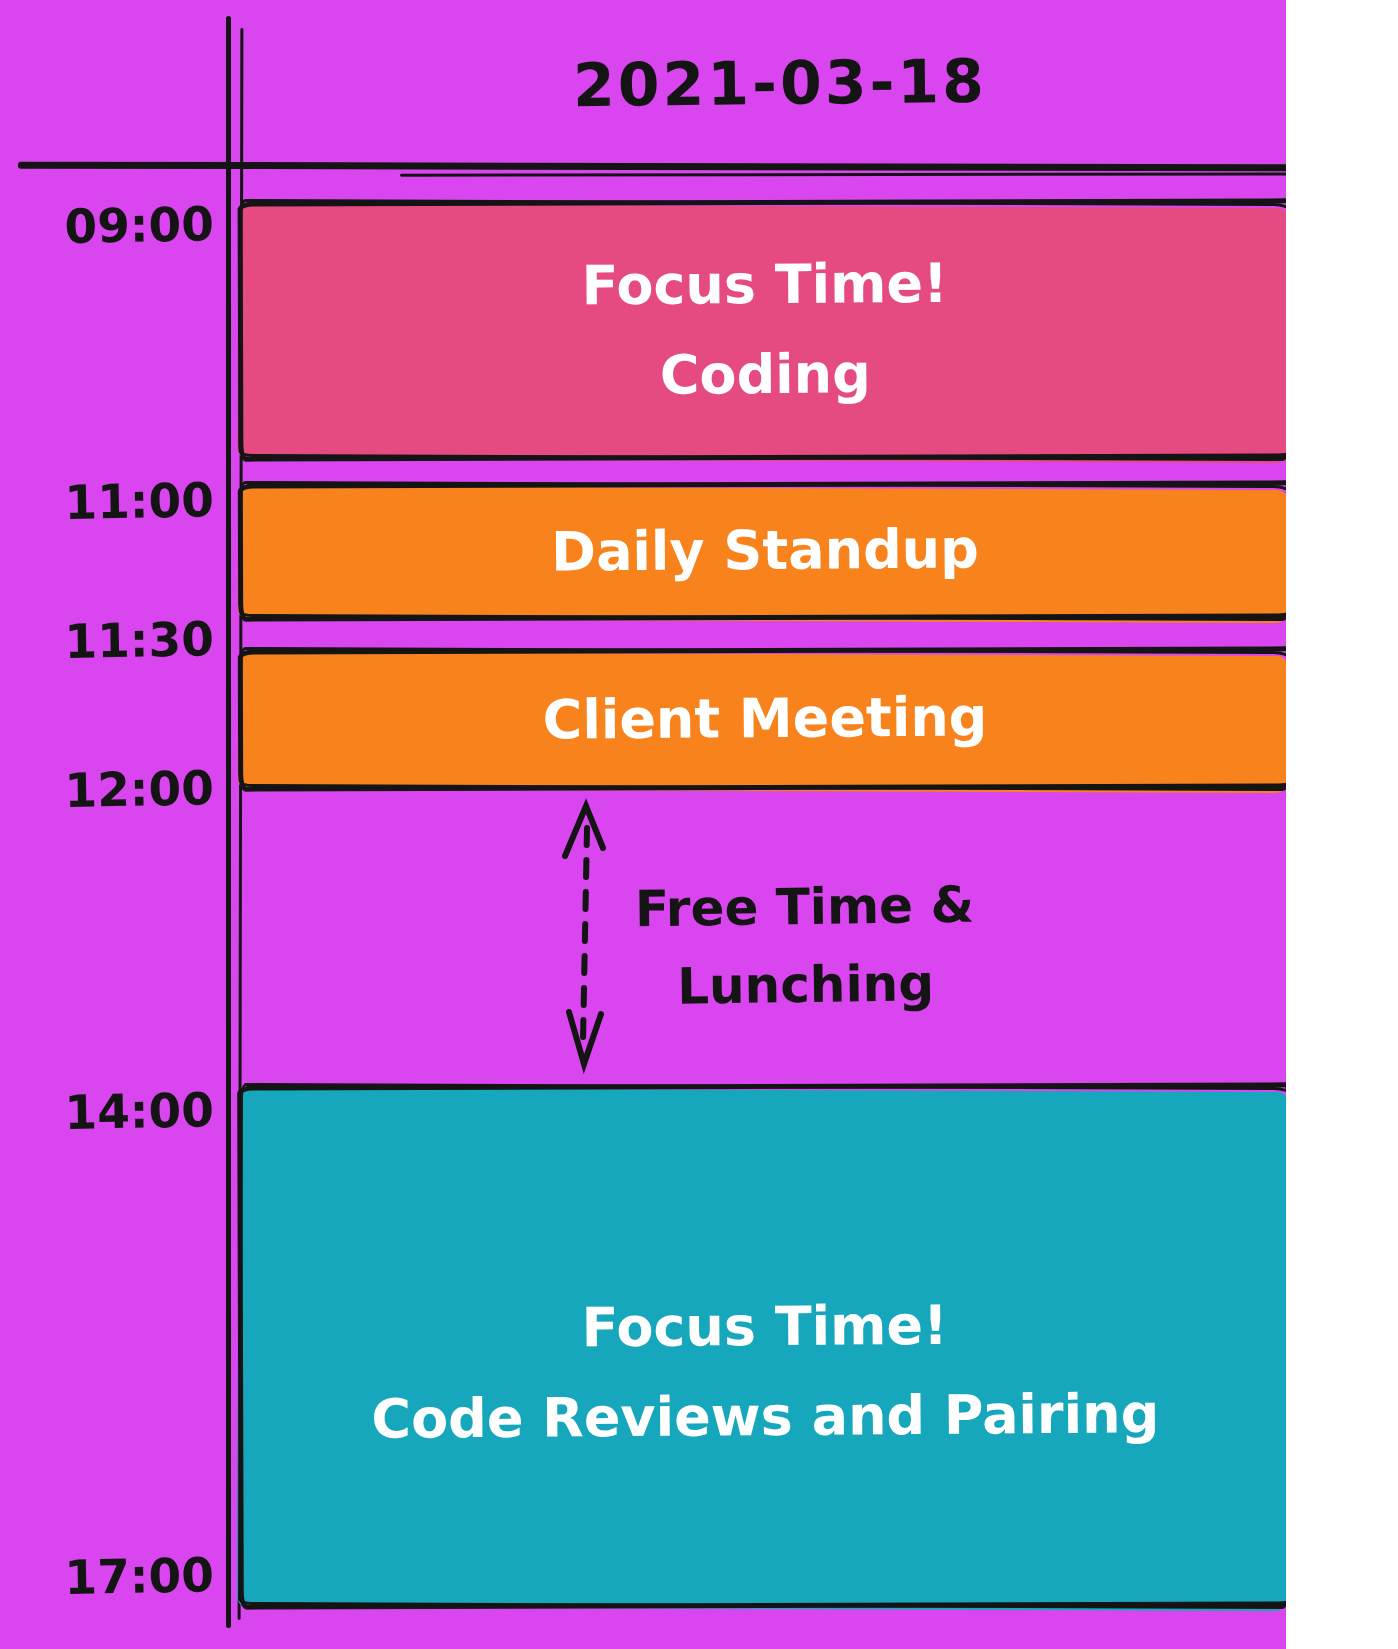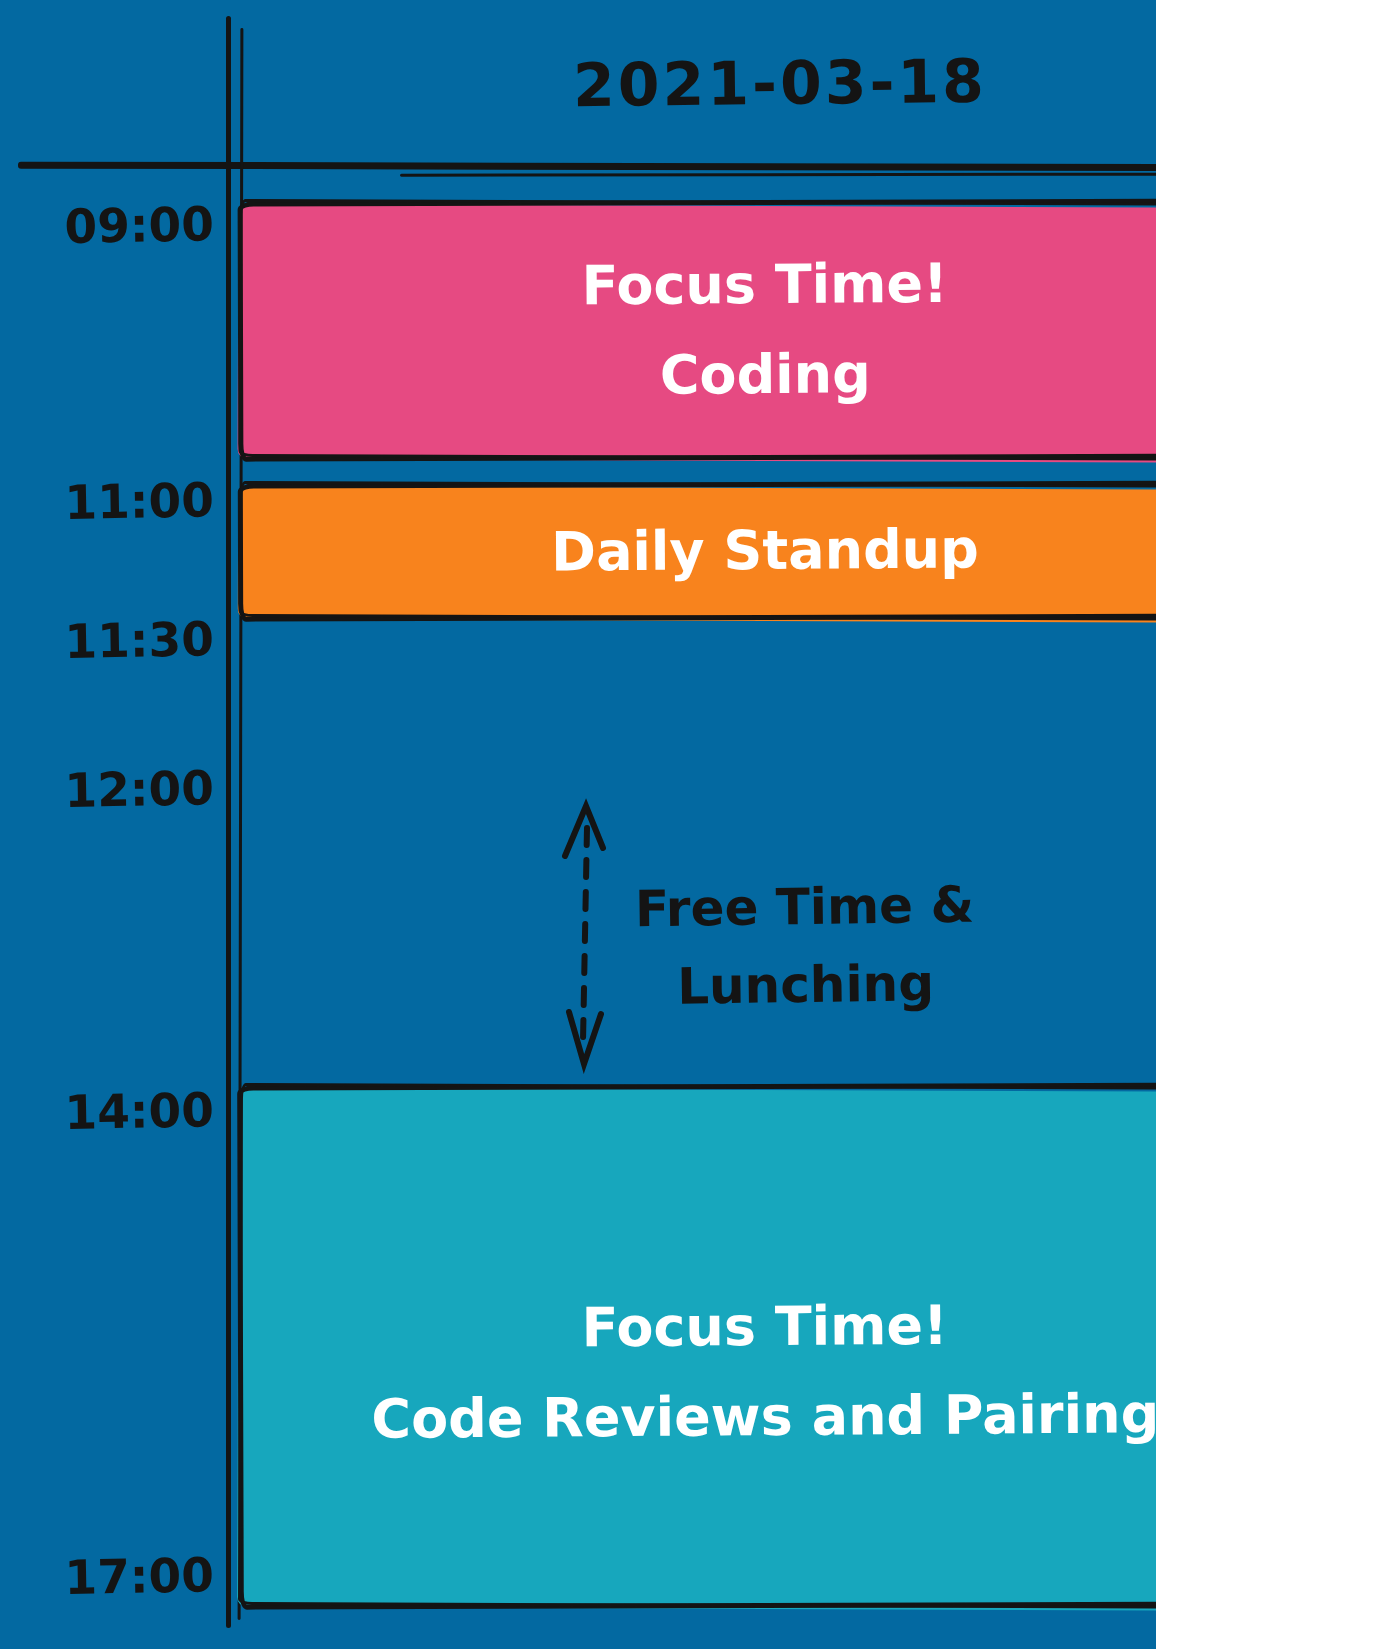--- a/index.html
+++ b/index.html
@@ -2,23 +2,23 @@
 <html><head>
 <meta charset="utf-8">
 <style>
   :root{
     --ink:#141414;
   }
   html,body{margin:0;padding:0;background:#ffffff;}
   body{font-family:"DejaVu Sans", sans-serif;}
   .canvas{
     position:relative;
-    width:1156px;
+    width:1286px;
     height:1649px;
-    background:#0369a1;
+    background:#d946ef;
     overflow:hidden;
     color:var(--ink);
   }
   
   .title{
     position:absolute;
     left:430px; top:48px; width:700px;
     text-align:center;
     font-size:60px;
     font-weight:bold;
@@ -122,20 +122,27 @@
   </div>
 
   <div class="event" style="top:484px;height:134px;">
     <div class="fill" style="background-color: rgb(248, 131, 29);"></div>
     <div class="frame"></div>
     <div class="label">
       <div>Daily Standup</div>
     </div>
   </div>
 
+  <div class="event" style="top:650px;height:138px;">
+    <div class="fill" style="background-color: rgb(248, 131, 29);"></div>
+    <div class="frame"></div>
+    <div class="label">
+      <div>Client Meeting</div>
+    </div>
+  </div>
 
   <svg class="gap-arrow" width="130" height="290" viewBox="0 0 130 290" fill="none">
     <path d="M62 38 L58 252" stroke="#141414" stroke-width="6" stroke-linecap="round" stroke-dasharray="17 15"></path>
     <path d="M40 66 L61 16 L78 58" stroke="#141414" stroke-width="6" stroke-linecap="round" fill="none"></path>
     <path d="M44 222 L59 274 L76 224" stroke="#141414" stroke-width="6" stroke-linecap="round" fill="none"></path>
   </svg>
   <div class="gap-label">
     <div>Free Time &amp;</div>
     <div>Lunching</div>
   </div>

